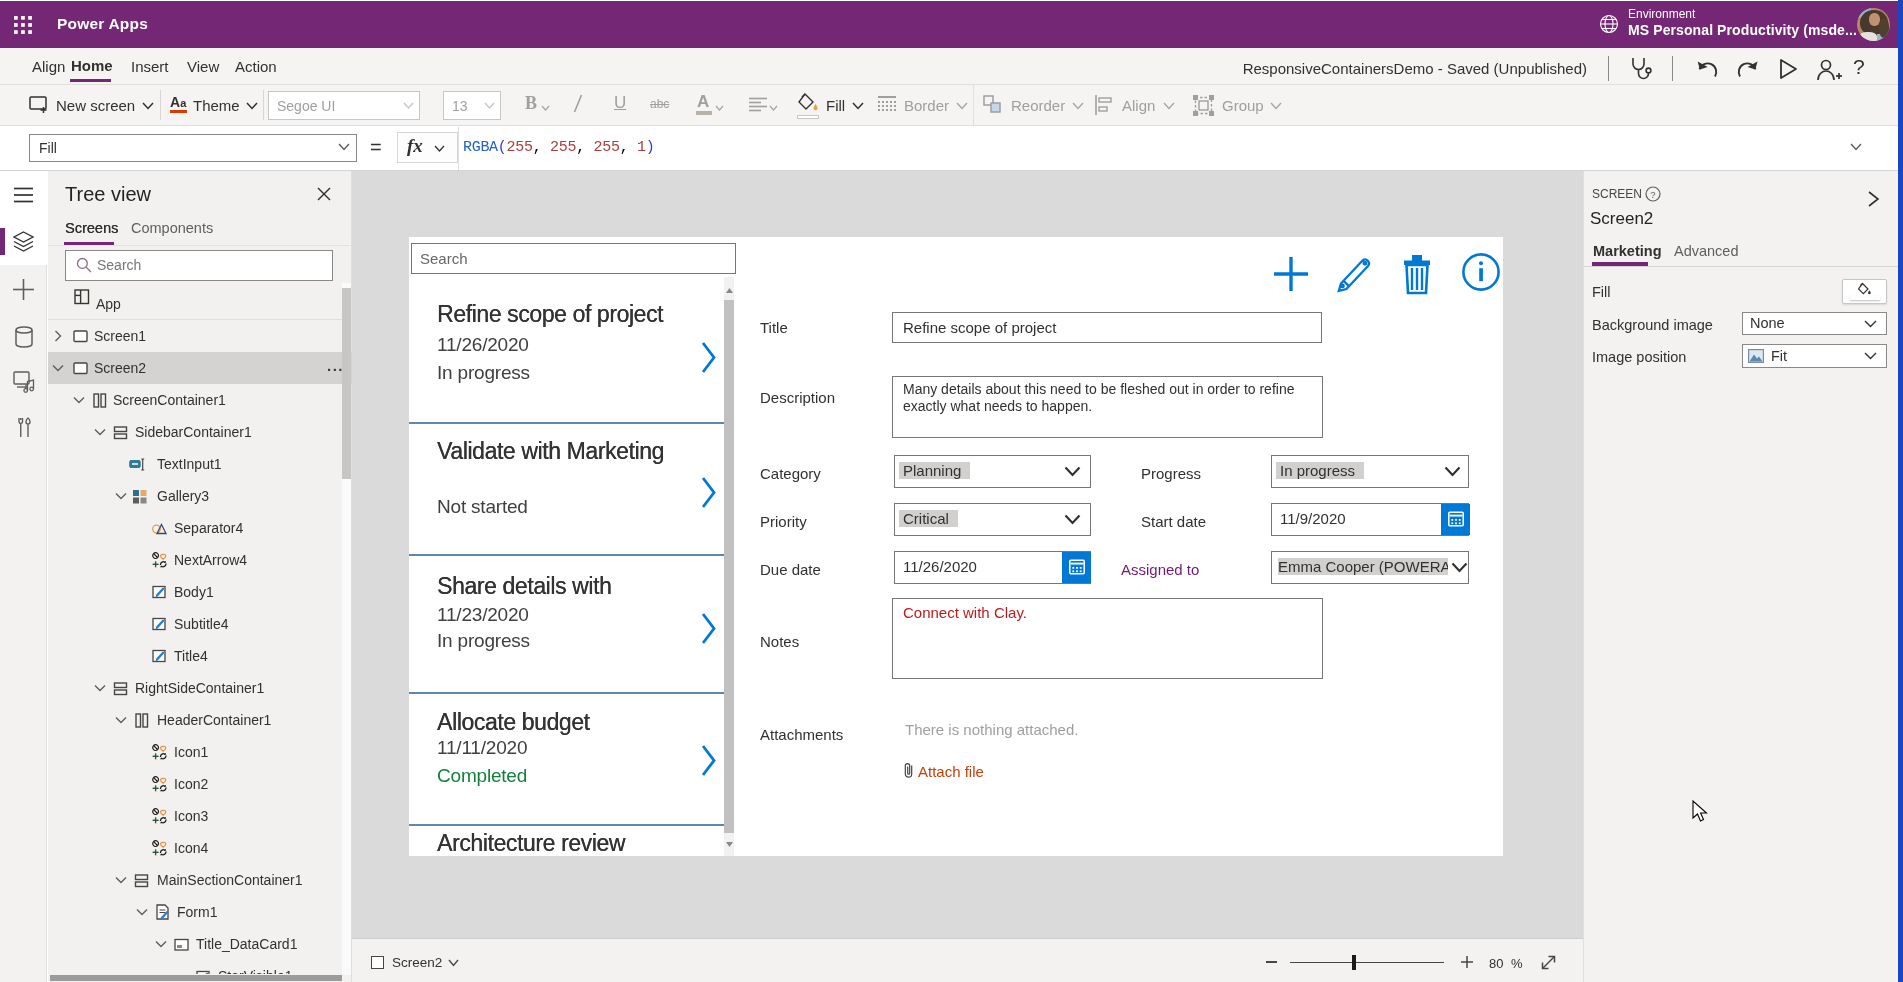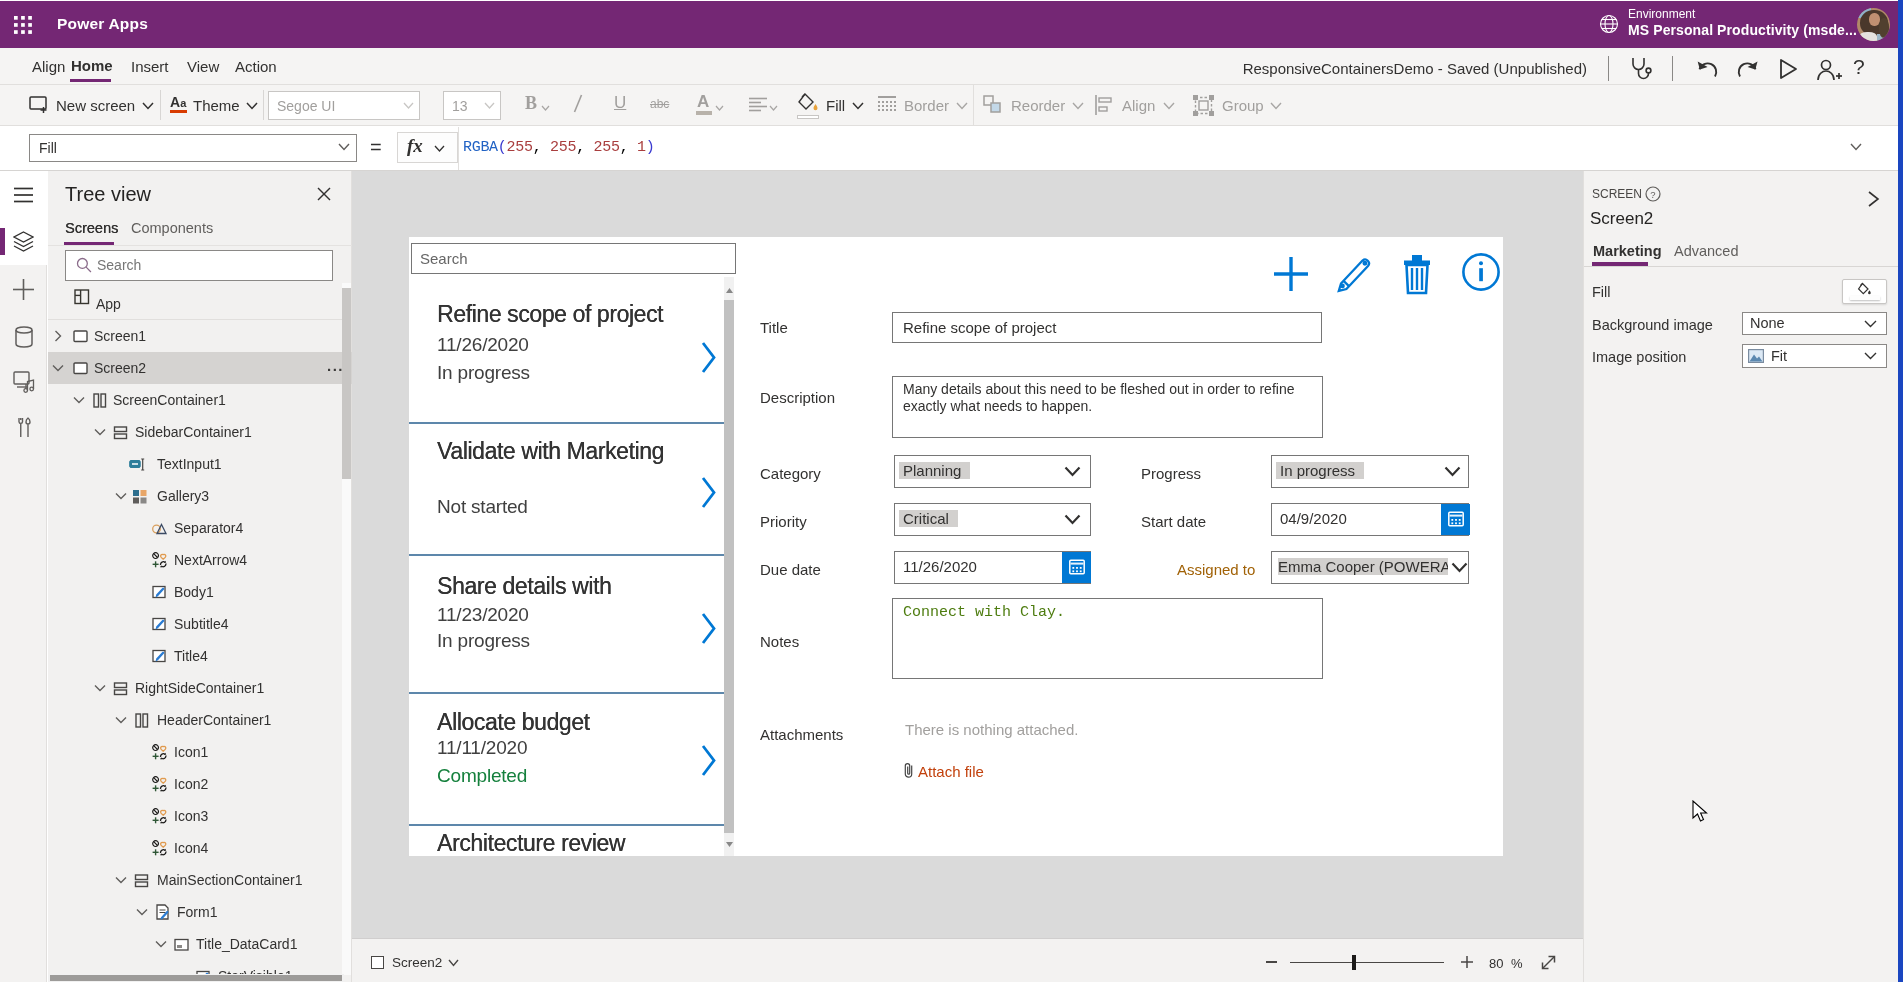--- a/index.html
+++ b/index.html
@@ -630,21 +630,21 @@
         </svg>
 
     <div class="abs" style="left:351px;top:276px;font-size:15px;color:#323130;">Priority</div>
     <div class="abs" style="left:485px;top:266px;width:197px;height:33px;border:1px solid #767676;background:#fff;"></div>
     <div class="abs" style="left:494px;top:273px;font-size:15px;color:#323130;background:#d2d0ce;padding:0 9px 0 4px;margin-left:-4px;">Critical</div>
     <svg class="abs" style="left:655px;top:277px;" width="17" height="11" viewBox="0 0 17 11">
           <path d="M1.5 1.5 L8.5 9 L15.5 1.5" fill="none" stroke="#323130" stroke-width="2.2"></path>
         </svg>
     <div class="abs" style="left:732px;top:276px;font-size:15px;color:#323130;">Start date</div>
     <div class="abs" style="left:862px;top:266px;width:198px;height:33px;border:1px solid #767676;background:#fff;"></div>
-    <div class="abs" style="left:871px;top:273px;font-size:15px;color:#323130;">04/9/2020</div>
+    <div class="abs" style="left:871px;top:273px;font-size:15px;color:#323130;">11/9/2020</div>
     <div class="abs" style="left:1032px;top:267px;width:29px;height:31px;background:#0078d4;"></div>
     <svg class="abs" style="left:1039px;top:274px;" width="16" height="16" viewBox="0 0 16 16">
           <rect x="0.8" y="1.2" width="14.4" height="13.6" rx="1" fill="none" stroke="#fff" stroke-width="1.5"></rect>
           <rect x="1.6" y="3.6" width="12.8" height="2" fill="#fff" opacity="0.9"></rect>
           <g fill="#fff">
             <rect x="3.4" y="8" width="1.8" height="1.8"></rect>
             <rect x="7.1" y="8" width="1.8" height="1.8"></rect>
             <rect x="10.8" y="8" width="1.8" height="1.8"></rect>
             <rect x="3.4" y="11.4" width="1.8" height="1.8"></rect>
             <rect x="7.1" y="11.4" width="1.8" height="1.8"></rect>
@@ -661,30 +661,30 @@
           <rect x="1.6" y="3.6" width="12.8" height="2" fill="#fff" opacity="0.9"></rect>
           <g fill="#fff">
             <rect x="3.4" y="8" width="1.8" height="1.8"></rect>
             <rect x="7.1" y="8" width="1.8" height="1.8"></rect>
             <rect x="10.8" y="8" width="1.8" height="1.8"></rect>
             <rect x="3.4" y="11.4" width="1.8" height="1.8"></rect>
             <rect x="7.1" y="11.4" width="1.8" height="1.8"></rect>
             <rect x="10.8" y="11.4" width="1.8" height="1.8"></rect>
           </g>
         </svg>
-    <div class="abs" style="left:768px;top:324px;font-size:15px;color:#a16207;">Assigned to</div>
+    <div class="abs" style="left:712px;top:324px;font-size:15px;color:#701a75;">Assigned to</div>
     <div class="abs" style="left:862px;top:314px;width:198px;height:33px;border:1px solid #767676;background:#fff;overflow:hidden;"></div>
     <div class="abs" style="left:869px;top:321px;width:170px;overflow:hidden;white-space:nowrap;font-size:15px;color:#323130;"><span style="background:#d2d0ce;padding:0 0 0 4px;margin-left:-4px;">Emma Cooper (POWERAPPS)</span></div>
     <svg class="abs" style="left:1042px;top:325px;" width="17" height="11" viewBox="0 0 17 11">
           <path d="M1.5 1.5 L8.5 9 L15.5 1.5" fill="none" stroke="#323130" stroke-width="2.2"></path>
         </svg>
 
     <div class="abs" style="left:351px;top:396px;font-size:15px;color:#323130;">Notes</div>
     <div class="abs" style="left:483px;top:361px;width:431px;height:81px;border:1px solid #767676;background:#fff;"></div>
-    <div class="abs" style="left:494px;top:367px;font-size:15px;color:#4d7c0f;font-family:Liberation Mono, monospace;">Connect with Clay.</div>
+    <div class="abs" style="left:494px;top:367px;font-size:15px;color:#b91c1c;">Connect with Clay.</div>
 
     <div class="abs" style="left:351px;top:489px;font-size:15px;color:#323130;">Attachments</div>
     <div class="abs" style="left:496px;top:484px;font-size:15px;color:#a19f9d;">There is nothing attached.</div>
     <svg class="abs" style="left:494px;top:525px;" width="11" height="17" viewBox="0 0 11 17">
           <path d="M8.7 3.5 V12 a3.2 3.2 0 0 1 -6.4 0 V3.8 a2.2 2.2 0 0 1 4.4 0 V11.2 a1 1 0 0 1 -2 0 V4.5" fill="none" stroke="#444" stroke-width="1.2"></path>
         </svg>
     <div class="abs" style="left:509px;top:526px;font-size:15px;color:#c2410c;">Attach file</div>
   </div>
 </div>
 

